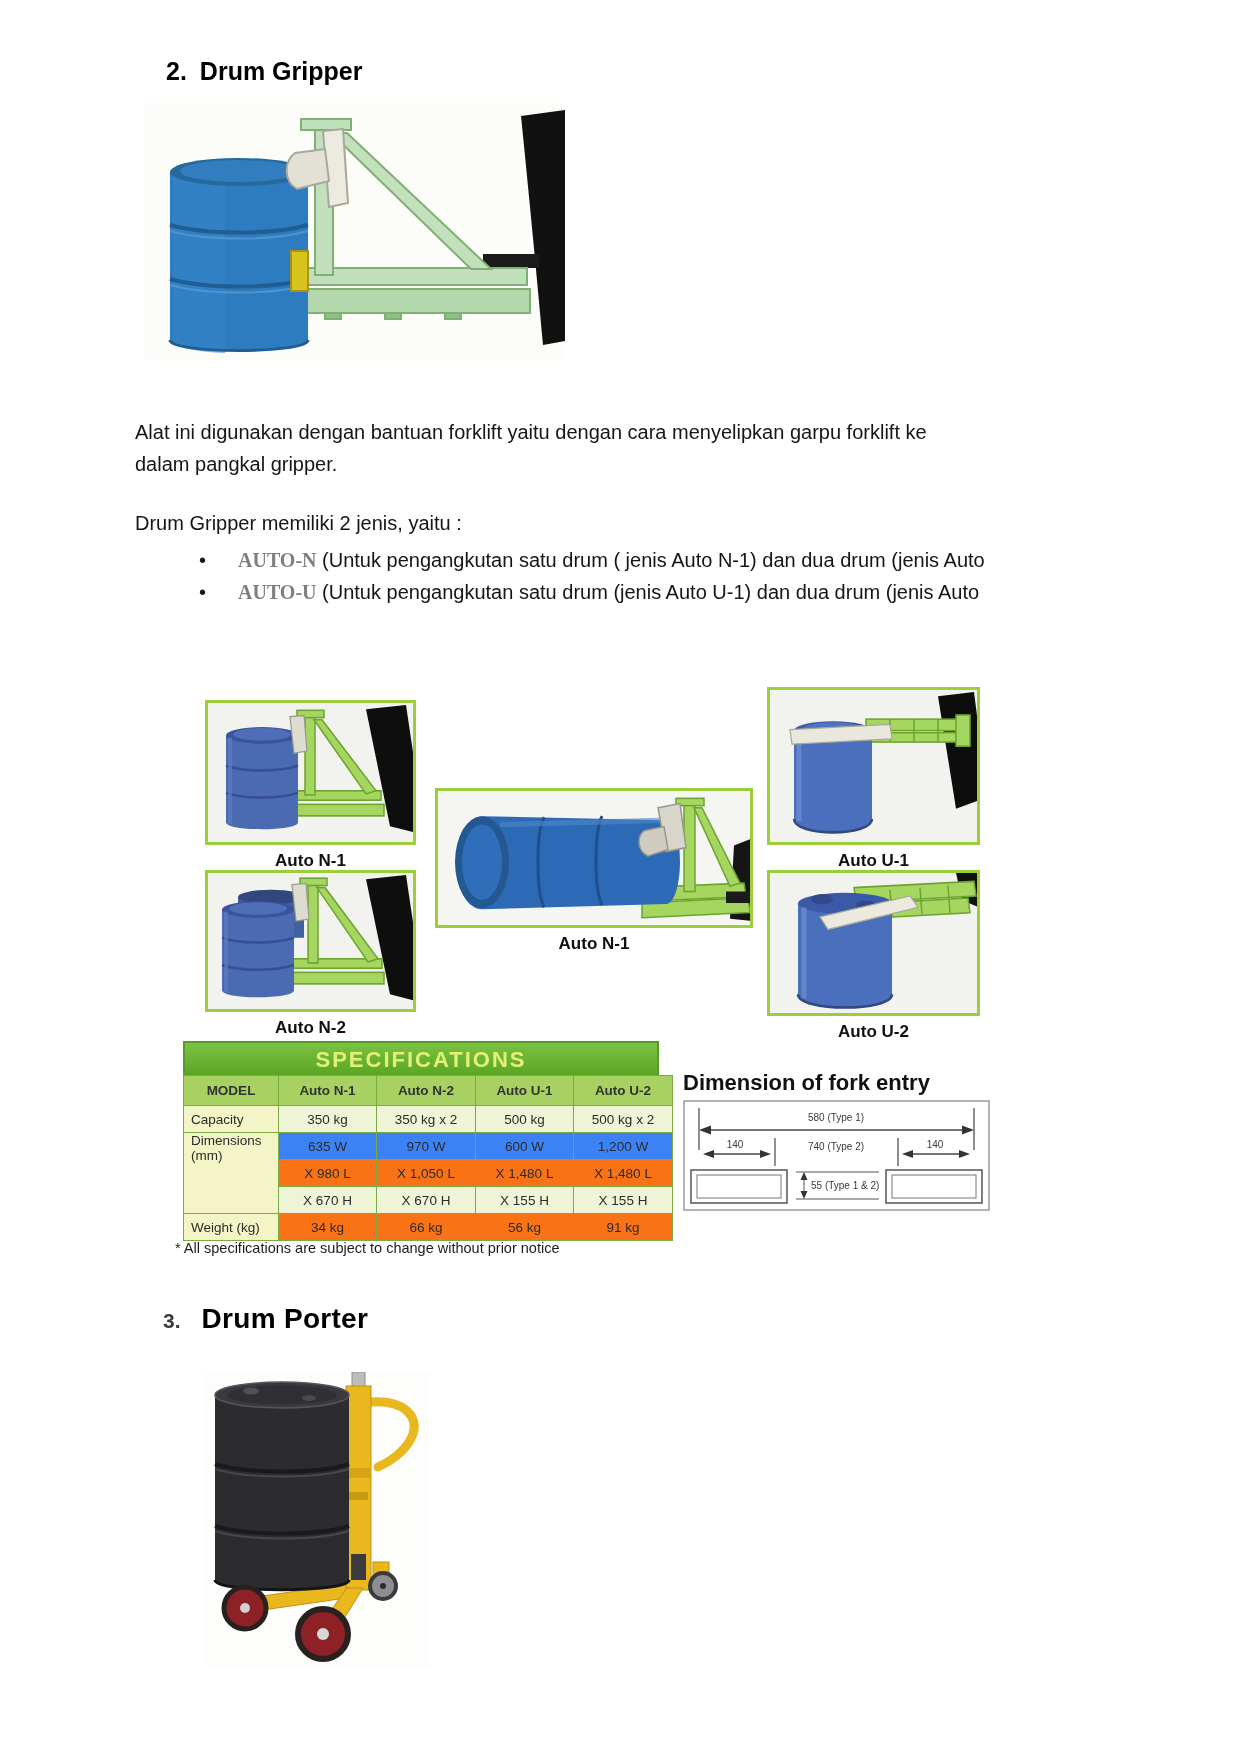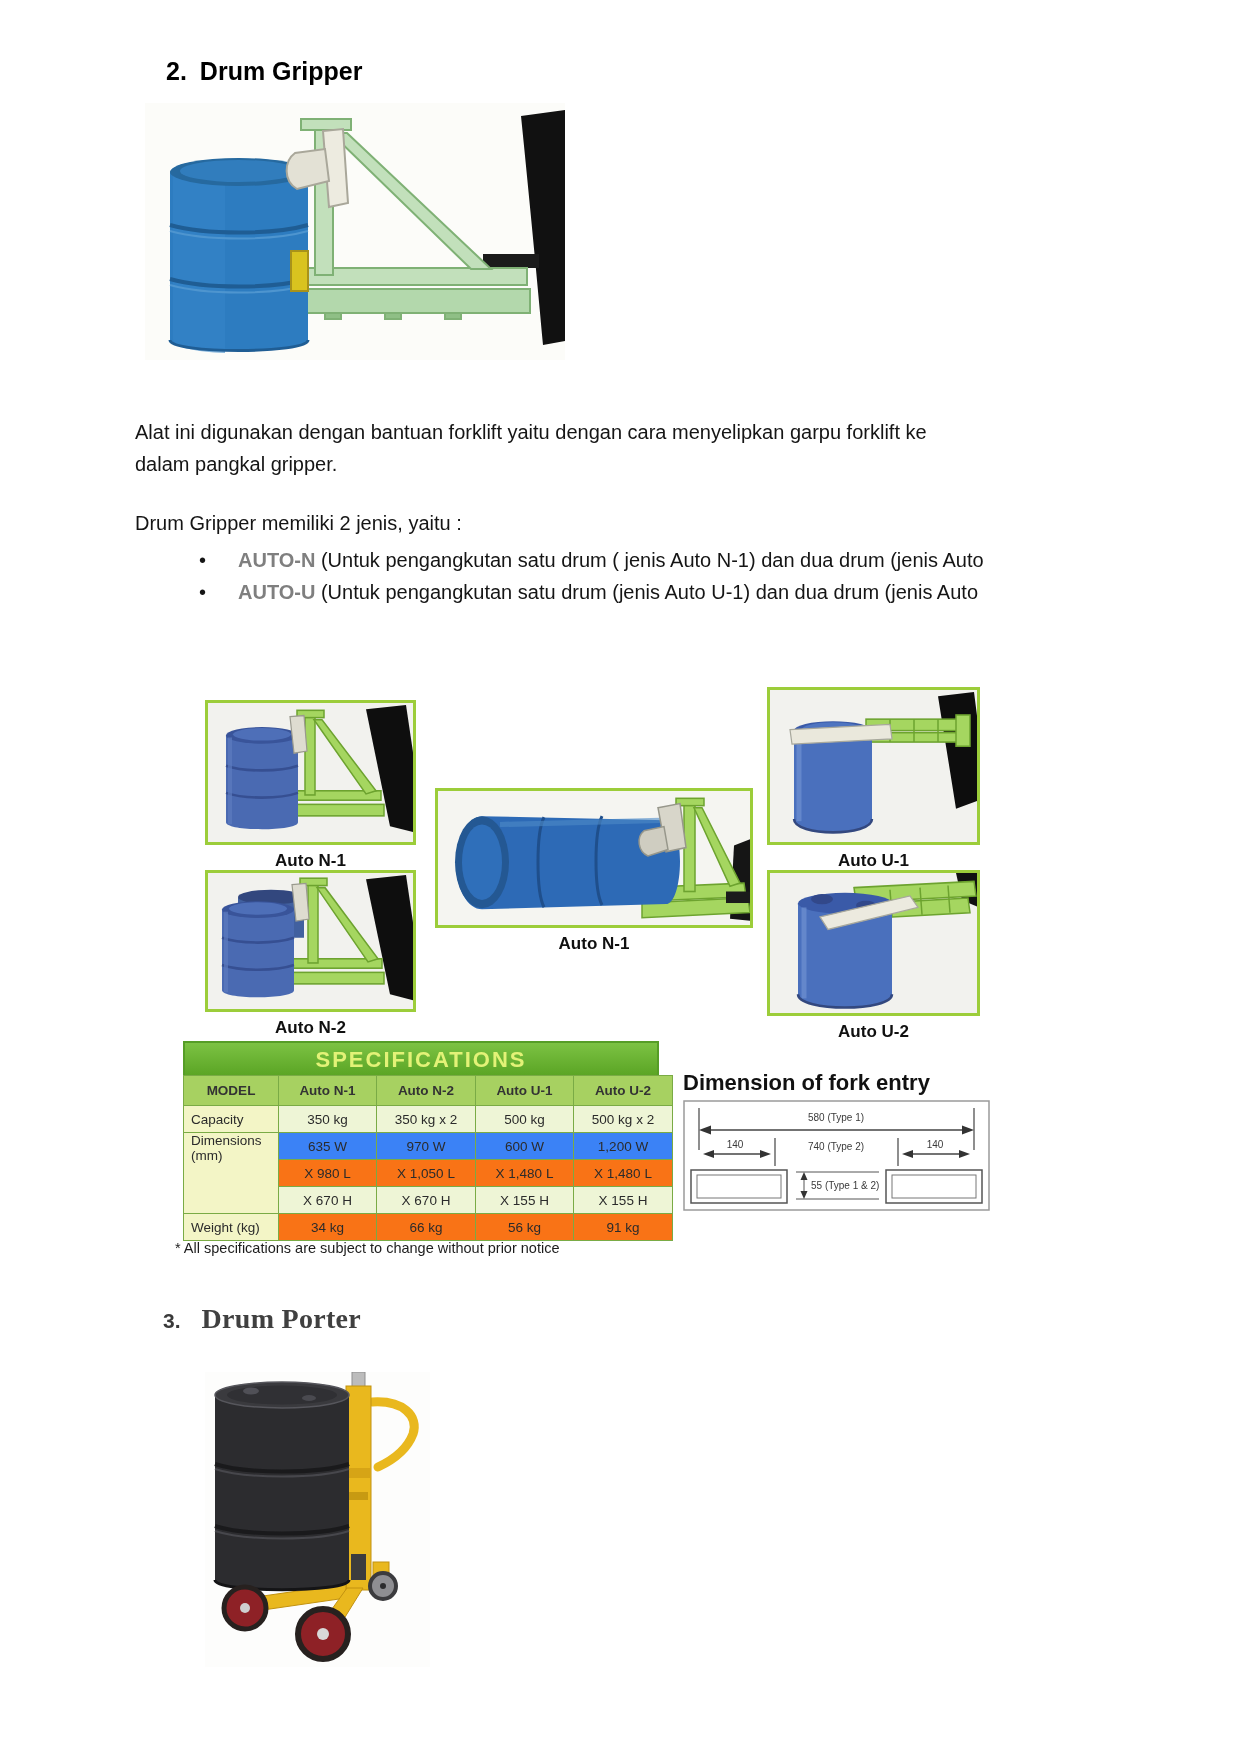--- a/index.html
+++ b/index.html
@@ -4,29 +4,29 @@
 <style>
   html,body{margin:0;padding:0;background:#ffffff;}
   .page{position:relative;width:1241px;height:1755px;background:#ffffff;overflow:hidden;
         font-family:"Liberation Sans", sans-serif;color:#151515;}
   .abs{position:absolute;}
 
   
   .h2{left:166px;top:57px;display:flex;gap:13px;font-size:25px;font-weight:bold;color:#000;}
   .h3{left:163px;top:1303px;display:flex;align-items:baseline;gap:21px;}
   .h3-num{font-size:21px;font-weight:bold;color:#3a3a3a;}
-  .h3-title{font-size:28px;font-weight:bold;color:#404040;letter-spacing:.3px;font-family:Liberation Serif, serif;}
+  .h3-title{font-size:28px;font-weight:bold;color:#000000;letter-spacing:.3px;}
 
   
   .para{left:135px;top:416px;width:990px;font-size:20px;line-height:32px;}
   .types-line{left:135px;top:512px;font-size:20px;}
   .bullets{left:199px;top:544px;width:910px;font-size:20px;line-height:32px;}
   .bullet{display:flex;}
   .dot{width:39px;flex:none;}
-  .kw{color:#7f7f7f;font-weight:bold;}
+  .kw{color:#7f7f7f;font-weight:bold;font-family:Liberation Serif, serif;}
   .bl{white-space:nowrap;}
 
   
   .fig{display:flex;flex-direction:column;}
   .figbox{border:3px solid #9ccd3a;background:#f2f2ee;}
   .figbox svg{display:block;width:100%;height:100%;}
   .caption{font-weight:bold;font-size:17px;text-align:center;margin-top:6px;color:#101010;}
 
   .fig-n1{left:205px;top:700px;width:211px;} .fig-n1 .figbox{height:139px;}
   .fig-n2{left:205px;top:870px;width:211px;} .fig-n2 .figbox{height:136px;}

